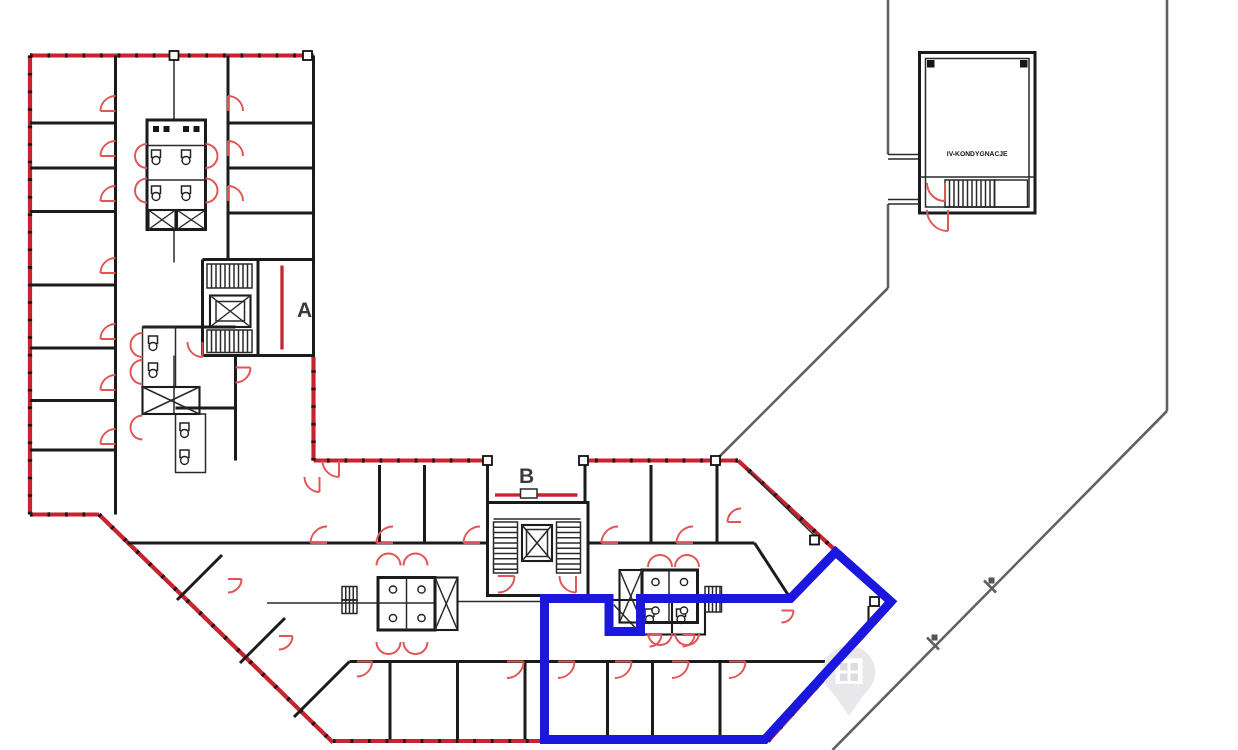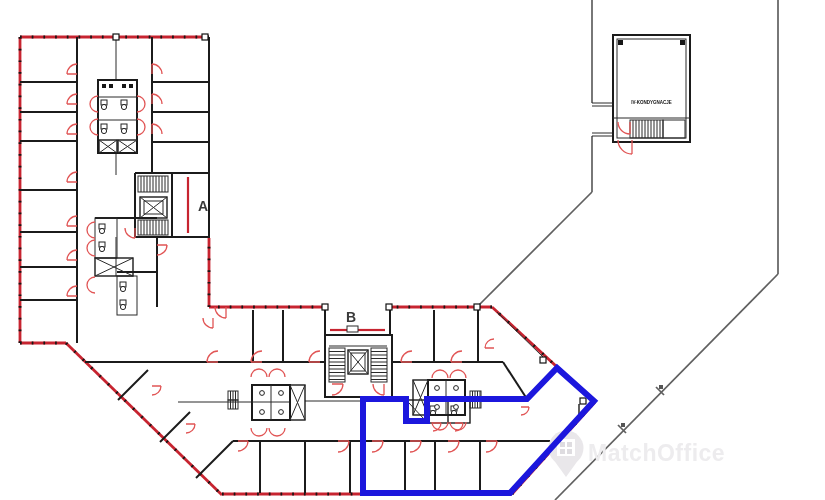--- a/index.html
+++ b/index.html
@@ -325,14 +325,13 @@
       <rect x="557" y="439" width="18" height="17" class="wmw"></rect>
       <rect x="560" y="442" width="5" height="5" class="wms"></rect>
       <rect x="567" y="442" width="5" height="5" class="wms"></rect>
       <rect x="560" y="449" width="5" height="5" class="wms"></rect>
       <rect x="567" y="449" width="5" height="5" class="wms"></rect>
       <polygon points="363,399 406,399 406,421 427,421 427,399 527,399 557,368 594,401 510,493 363,493" class="bl"></polygon>
     </svg>
   <div class="ovl sec" style="left:198px;top:198px;">A</div>
   <div class="ovl sec" style="left:346px;top:309px;">B</div>
   <div class="ovl annex-t" style="left:613px;top:100px;">IV-KONDYGNACJE</div>
-  <div class="ovl wmtxt" style="left:588px;top:440px;">MatchOffice</div>
 </div>
 
 </body></html>

